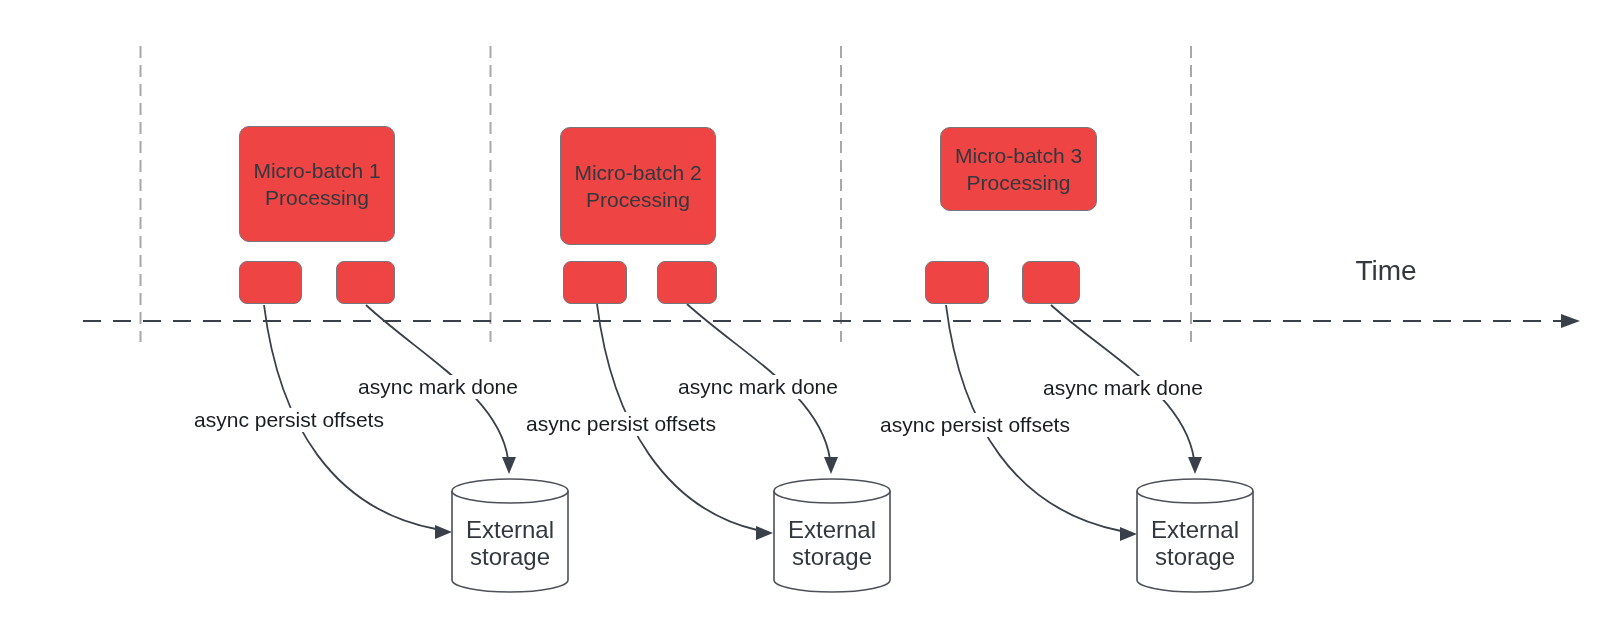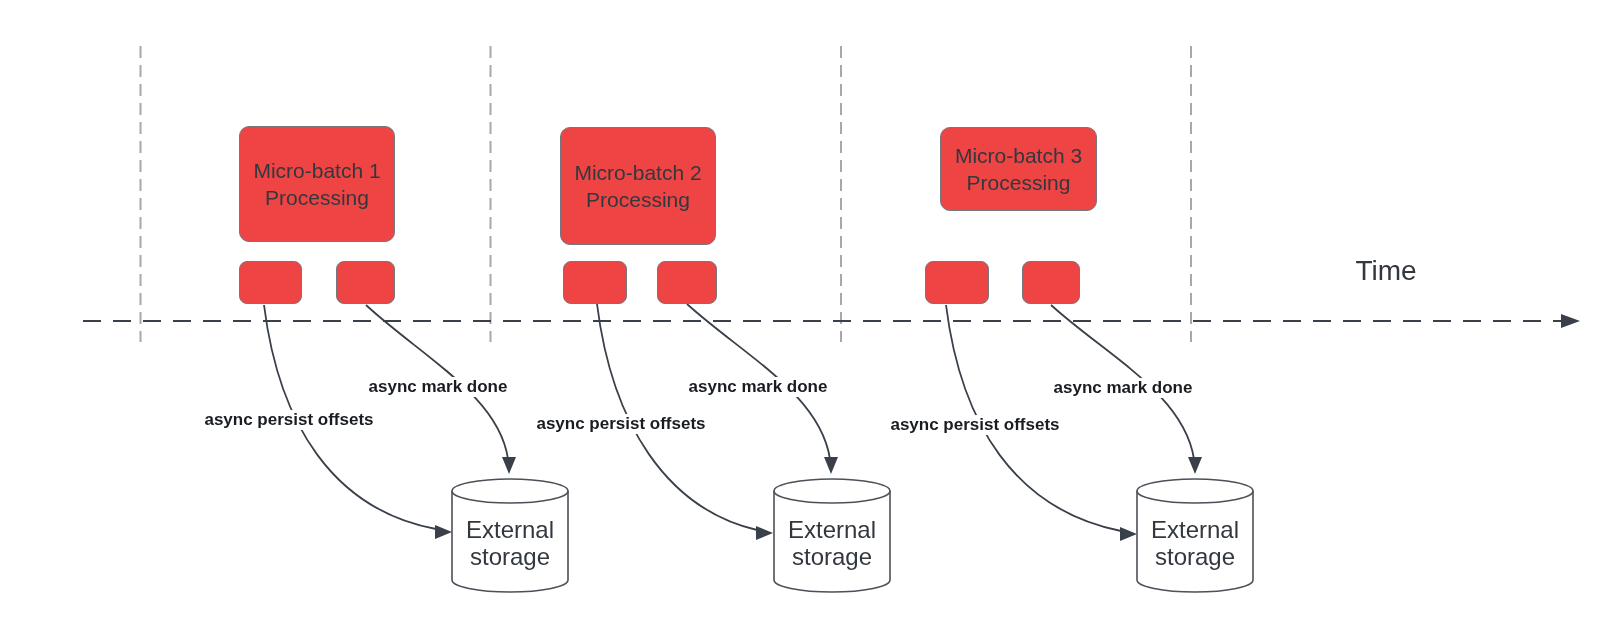--- a/index.html
+++ b/index.html
@@ -31,21 +31,21 @@
   .proc-title{
     text-align:center;font-size:21px;line-height:27px;color:var(--node-text);
   }
   .tag-box{border-radius:8px;}
   .cyl-label{
     position:absolute;width:116px;text-align:center;font-size:24px;line-height:27px;
     color:var(--node-text);
   }
   .edge-label{
     position:absolute;transform:translate(-50%,-50%);white-space:nowrap;
-    font-size:17px;font-weight:700;color:var(--edge-label-text);
+    font-size:21px;font-weight:400;color:var(--edge-label-text);
     background:var(--background);padding:0 3px;
   }
   .time-label{
     position:absolute;transform:translate(-50%,-50%);font-size:28px;
     color:var(--node-text);white-space:nowrap;
   }
 </style>
 </head>
 <body>
 

